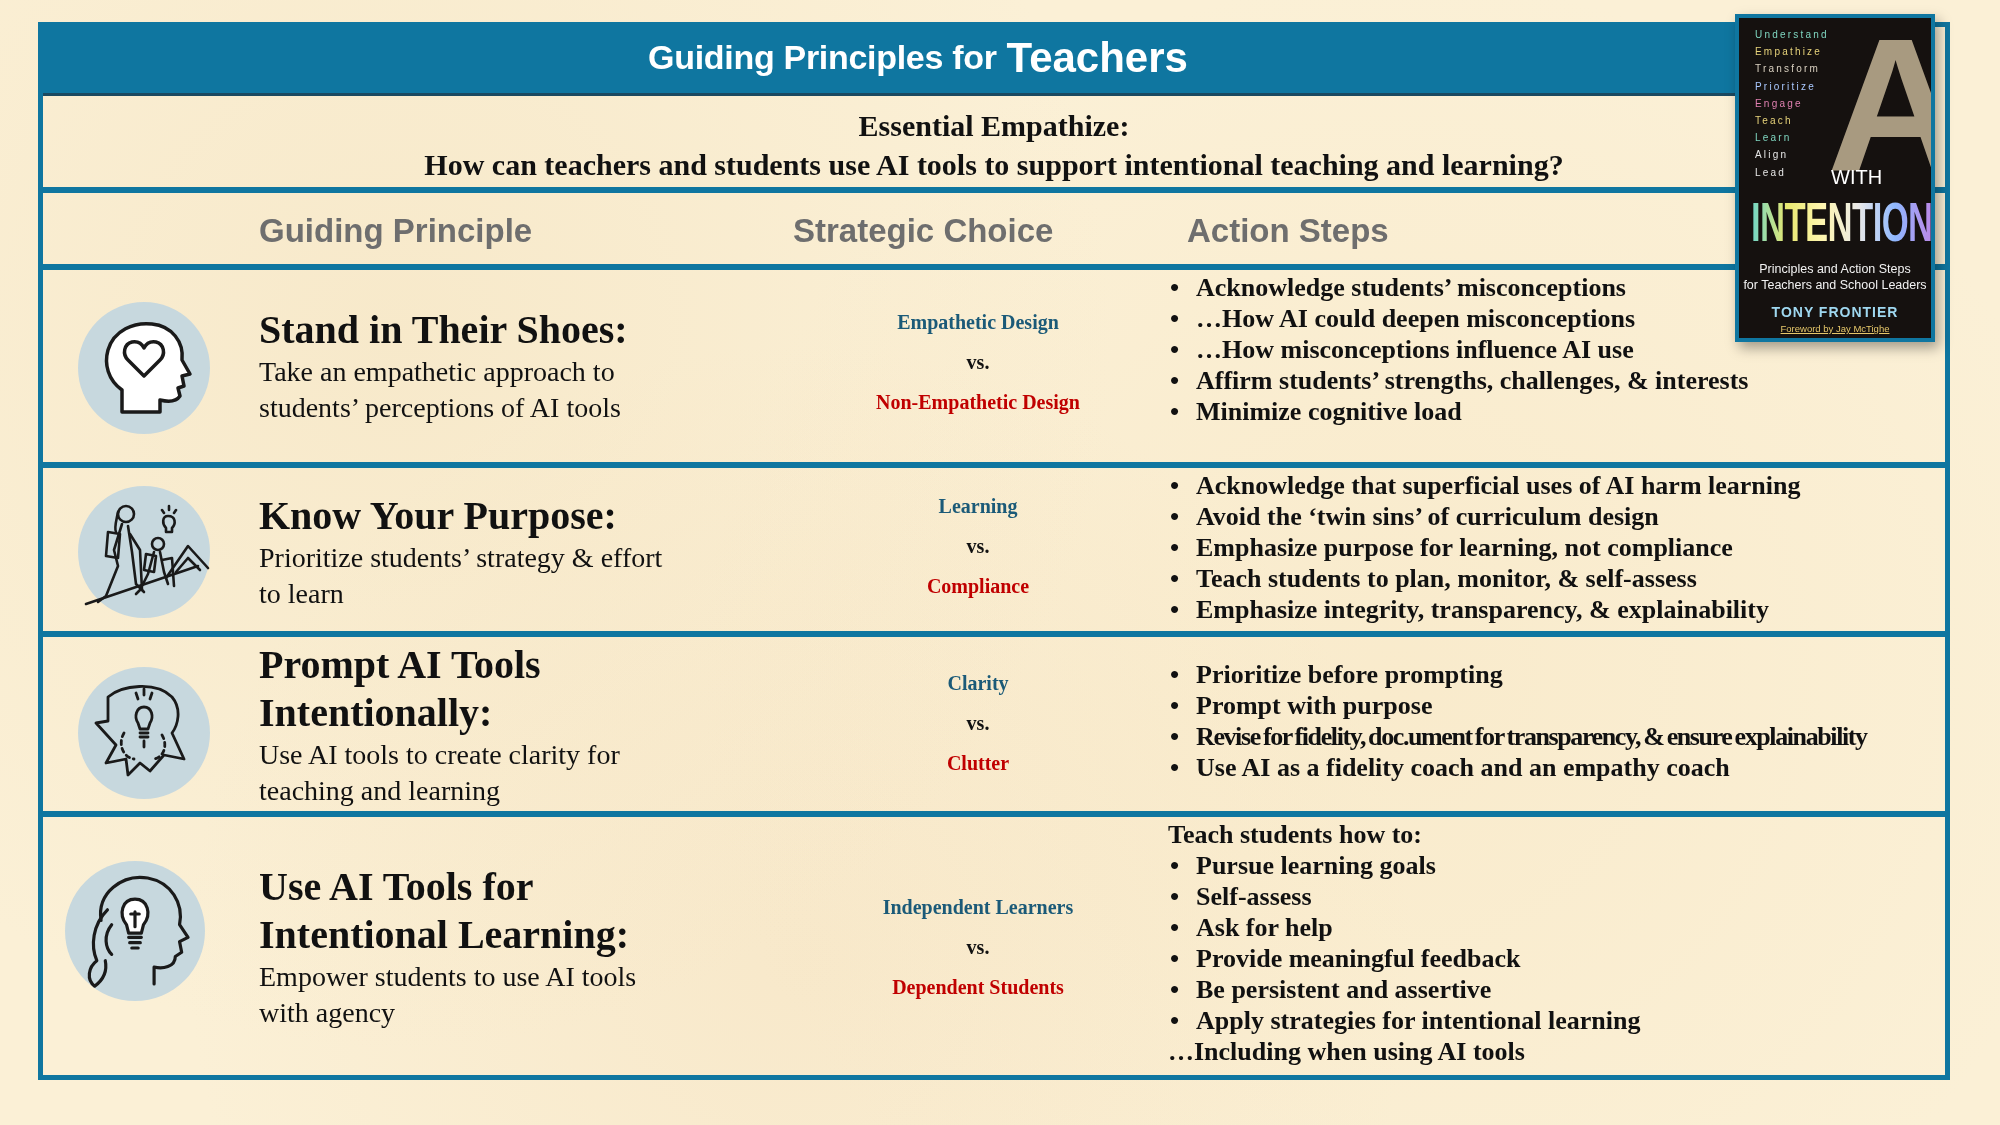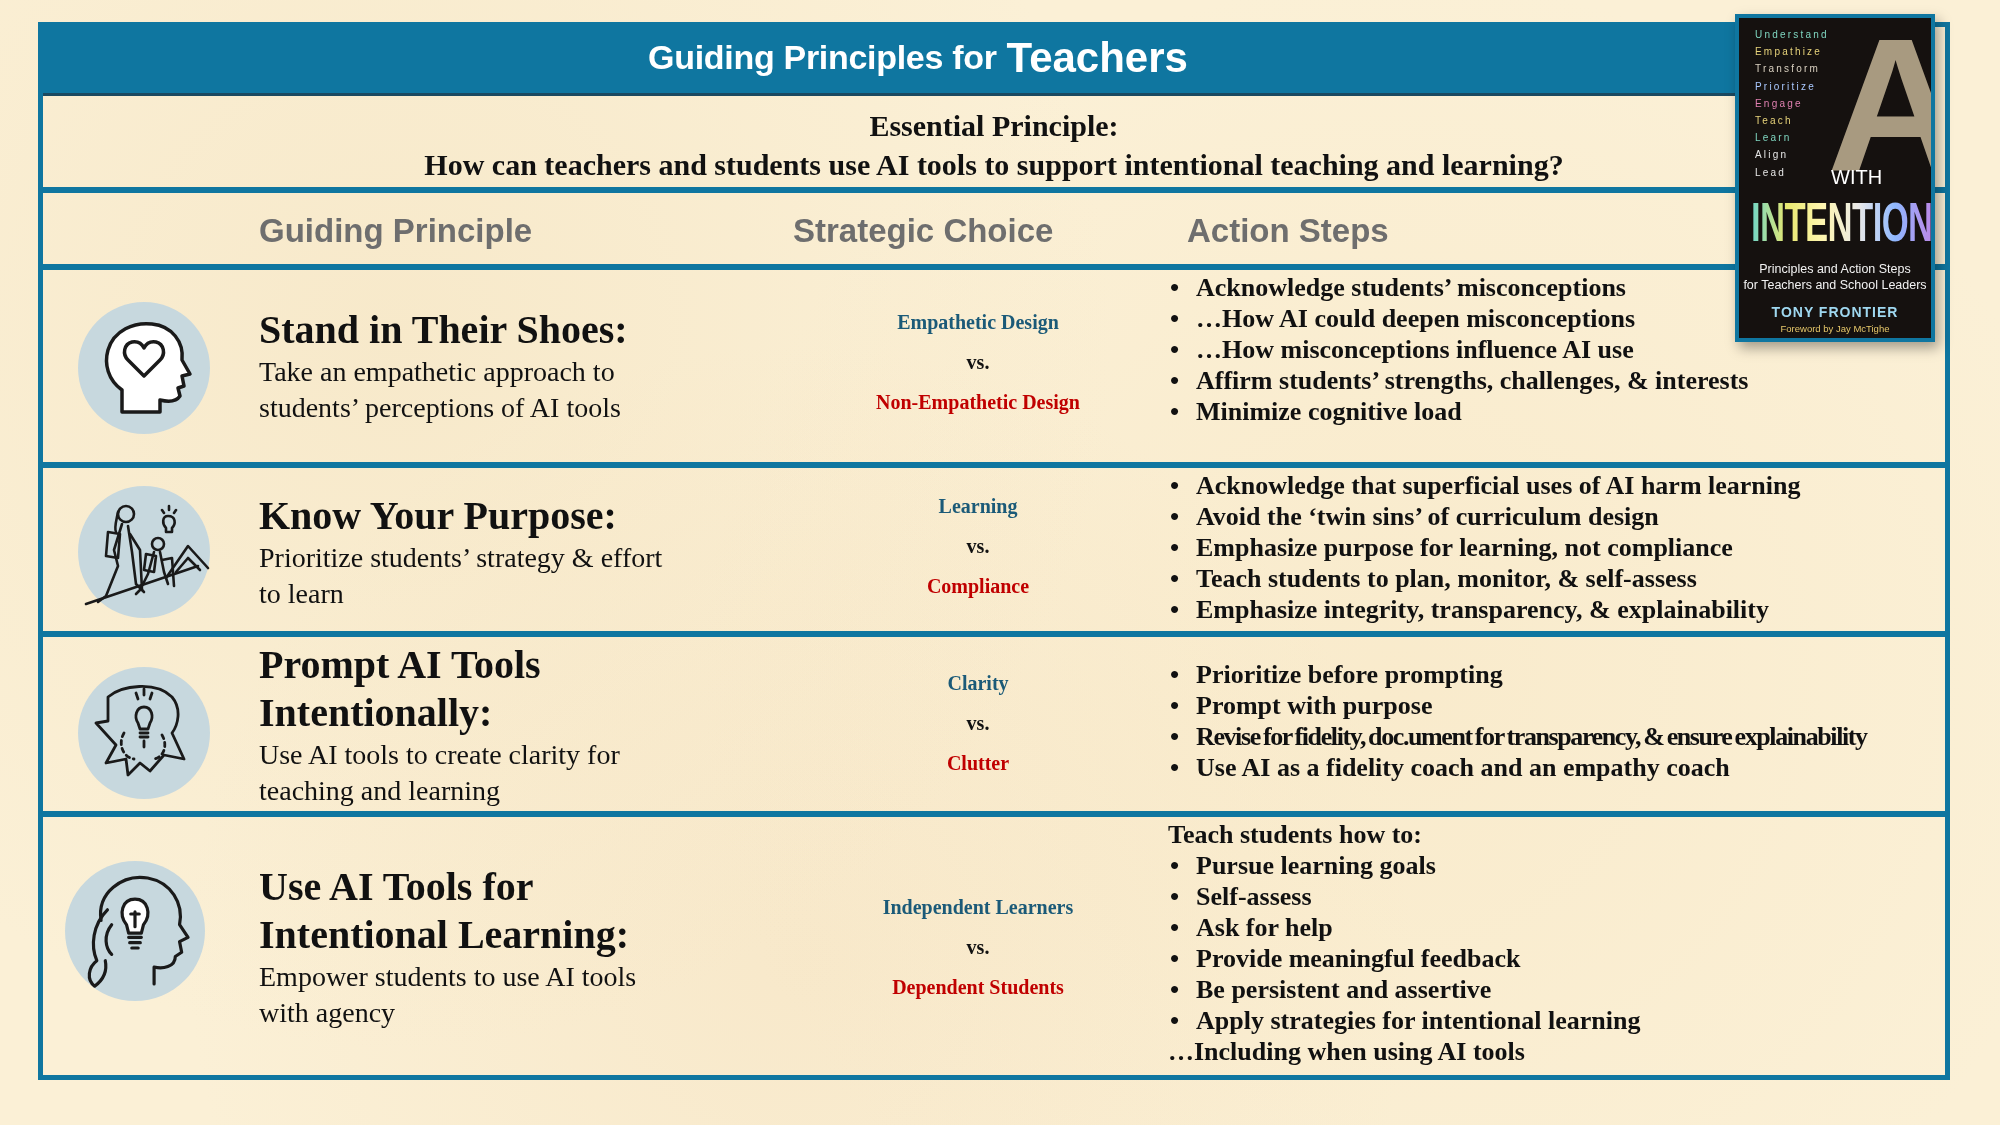--- a/index.html
+++ b/index.html
@@ -75,34 +75,34 @@
   }
   .book .with { position: absolute; left: 92px; top: 148px; font-size: 20px; font-weight: normal; color: #fff; }
   .book .intention {
     position: absolute; left: 12px; top: 174px; width: 176px; font-size: 56px; font-weight: bold; line-height: 60px;
     transform: scaleX(0.62); transform-origin: left top; width: 290px; letter-spacing: -1px;
     background: linear-gradient(90deg, #6fd6c8, #e8e870, #fff6b0, #e9e9e9, #8fb8ff, #b98ae8);
     -webkit-background-clip: text; background-clip: text; color: transparent;
   }
   .book .sub { position: absolute; left: 0; top: 243px; width: 100%; text-align: center; color: #f2f2f2; font-size: 12.5px; line-height: 16px; }
   .book .author { position: absolute; left: 0; top: 286px; width: 100%; text-align: center; color: #9fd8f0; font-size: 14px; font-weight: bold; letter-spacing: 1px; }
-  .book .fwd { position: absolute; left: 0; top: 305px; width: 100%; text-align: center; color: #e6c76a; font-size: 9.5px; }
+  .book .fwd { position: absolute; left: 0; top: 305px; width: 100%; text-align: center; color: #e6c76a; font-size: 9.5px; text-decoration: underline; }
 </style>
 </head>
 <body>
 
 <div class="title-bar">
   <span class="t1">Guiding Principles for</span>
   <span class="t2">Teachers</span>
 </div>
 
 <div class="frame"></div>
 
 <div class="eq">
-  <div>Essential Principle:</div>
+  <div>Essential Empathize:</div>
   <div>How can teachers and students use AI tools to support intentional teaching and learning?</div>
 </div>
 
 <div class="hline" style="top:187px;"></div>
 
 <div class="col-header" style="left:259px;">Guiding Principle</div>
 <div class="col-header" style="left:793px;">Strategic Choice</div>
 <div class="col-header" style="left:1187px;">Action Steps</div>
 
 <div class="hline" style="top:264px;"></div>

